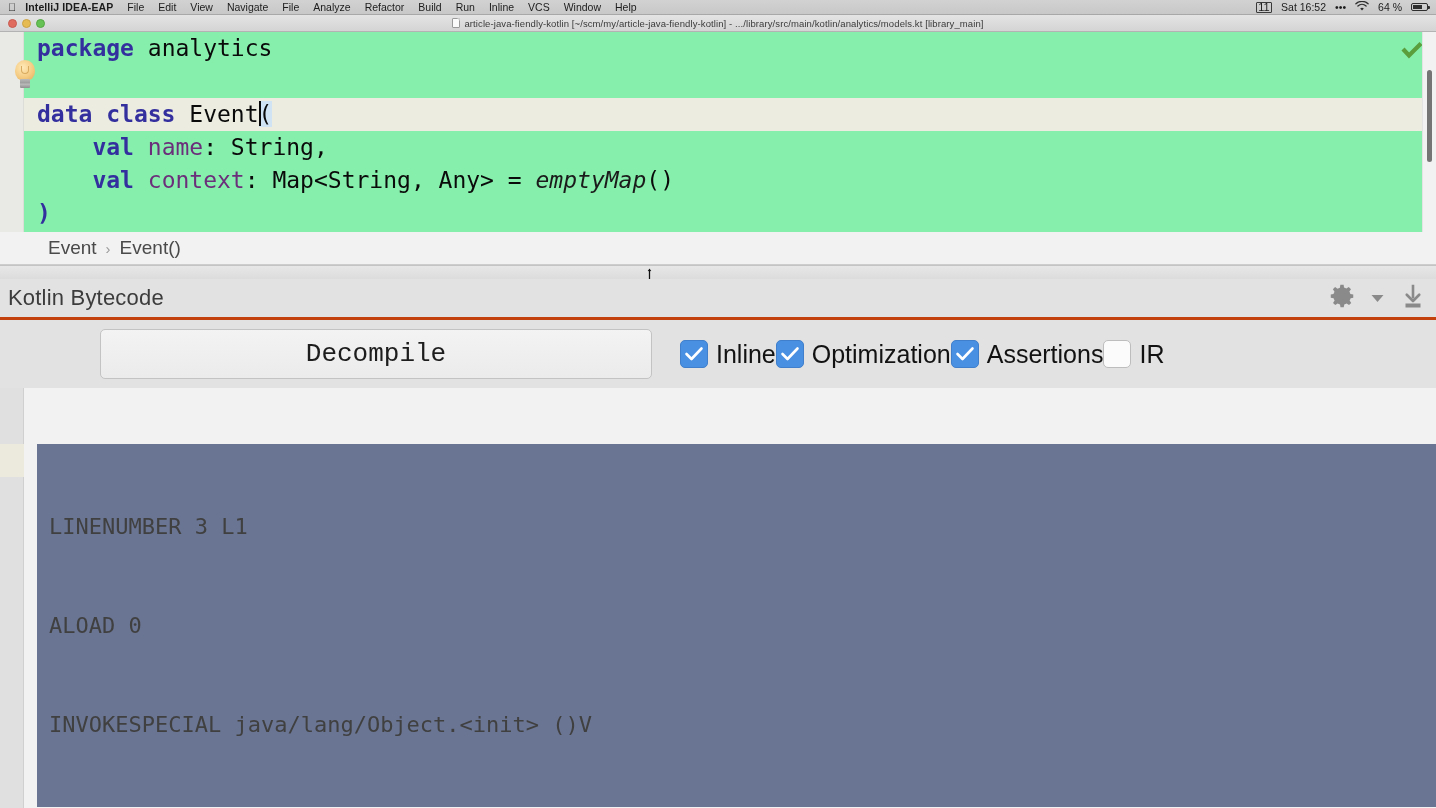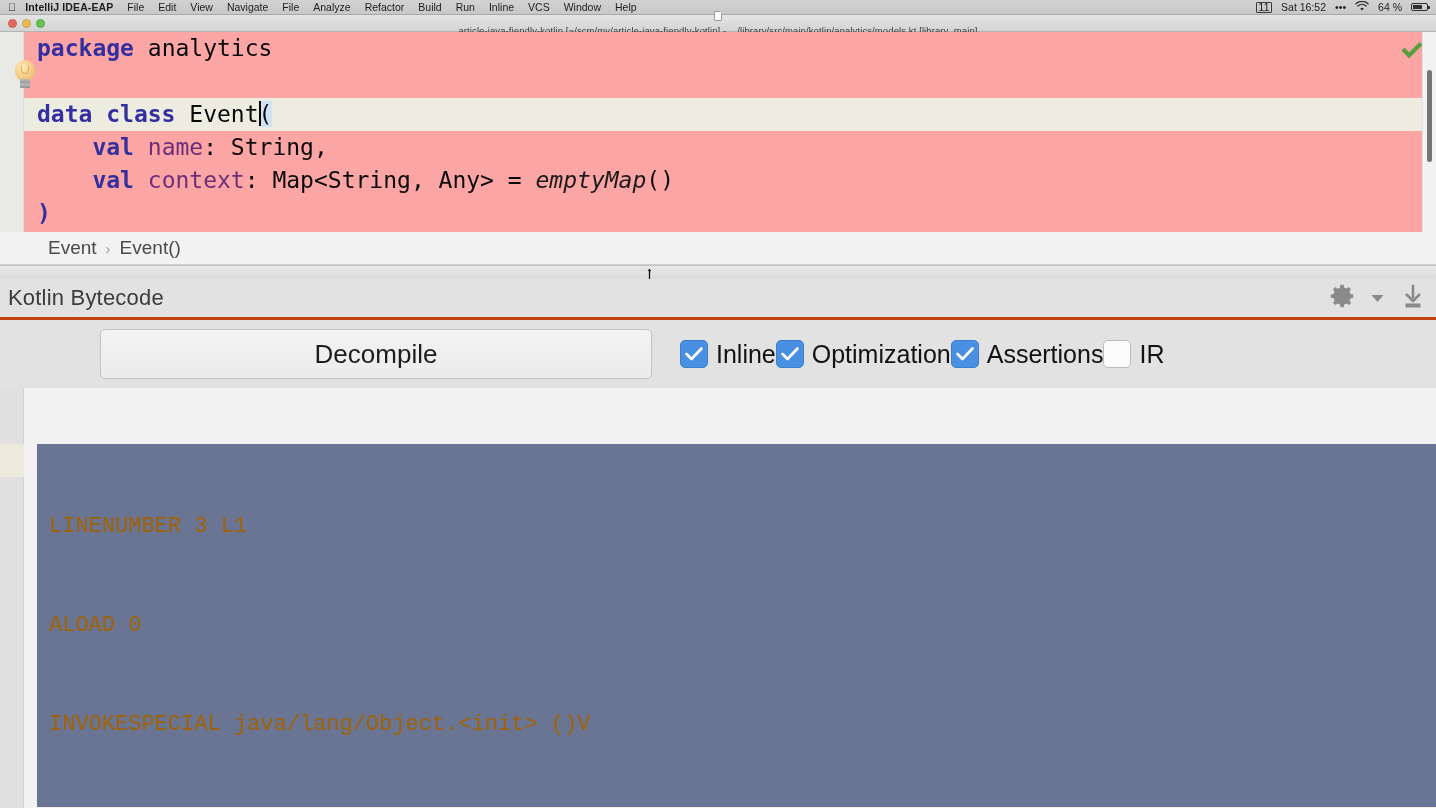--- a/index.html
+++ b/index.html
@@ -53,21 +53,21 @@
     border-bottom: 1px solid #b3b3b3;
     display: flex; align-items: center; justify-content: center;
   }
   .lights { position: absolute; left: 8px; top: 4px; display: flex; gap: 5px; }
   .light { width: 9px; height: 9px; border-radius: 50%; }
   .l-red { background: #e06c60; border: .5px solid #c85a50; }
   .l-yellow { background: #e5bb52; border: .5px solid #cba344; }
   .l-green { background: #66c254; border: .5px solid #55a845; }
   .titletext {
     font-size: 9.5px; color: #3a3a3a; display: flex; align-items: center; gap: 4px;
-    white-space: nowrap; letter-spacing: .1px; flex-direction: column;
+    white-space: nowrap; letter-spacing: .1px;
   }
   .docicon {
     width: 8px; height: 10px; background: #fbfbfb; border: 1px solid #9a9a9a;
     border-radius: 1px; display: inline-block;
     position: relative;
   }
   .docicon::after{
     content:""; position:absolute; right:-1px; top:-1px;
     border-left:3px solid transparent; border-top:3px solid #c9c9c9;
   }
@@ -78,21 +78,21 @@
     background: #f2f2f2;
     overflow: hidden;
   }
   .editor-gutter {
     position: absolute; left: 0; top: 0; width: 24px; height: 200px;
     background: #e9e9e6;
     border-right: 1px solid #dcdcd8;
   }
   .code-area {
     position: absolute; left: 24px; top: 0; right: 0; height: 200px;
-    background: #fca5a5;
+    background: #86efac;
   }
   .code-line {
     position: relative; height: 33px; line-height: 33px;
     font-family: "DejaVu Sans Mono", monospace;
     font-size: 23px; white-space: pre; color: #0a0a0a;
     padding-left: 13px;
   }
   .code-line.caret-line { background: #ecece0; }
   .kw { color: #342f9e; font-weight: bold; }
   .prop { color: #6b2e7a; }
@@ -176,21 +176,21 @@
     background: #e2e2e2;
     display: flex; align-items: center;
     padding-left: 100px;
   }
   .decompile-btn {
     width: 552px; height: 50px;
     background: linear-gradient(to bottom,#f3f3f3 0,#ebebeb 100%);
     border: 1px solid #c3c3c3; border-radius: 5px;
     font-size: 26px; color: #1d1d1d;
     display: flex; align-items: center; justify-content: center;
-    font-family: Liberation Sans, sans-serif;
+    font-family: Liberation Mono, monospace;
   }
   .cb-group { display: flex; align-items: center; margin-left: 28px; }
   .cb-item { display: flex; align-items: center; gap: 8px; }
   .cb-box {
     width: 28px; height: 28px; border-radius: 5px;
     display: inline-flex; align-items: center; justify-content: center;
   }
   .cb-box.on { background: #4a90e2; border: 1px solid #3f7fcc; }
   .cb-box.off { background: #fbfbfb; border: 1px solid #bdbdbd; }
   .cb-box.on svg { display: block; }
@@ -215,21 +215,21 @@
     font-family: "DejaVu Sans Mono", monospace;
     font-size: 22px; line-height: 33px; white-space: pre;
     color: #1a1a1a;
   }
   .bc-line { height: 33px; padding-left: 12px; position: relative; }
   .bc-line.first { color: #2a2a2a; }
   .bc-selblock {
     position: absolute; left: 12px; top: 56px; right: 0;
     background: #6a7593;
   }
-  .bc-line.sel { color: #a16207; font-family: Liberation Mono, monospace; }
+  .bc-line.sel { color: #404040; }
   .bc-sel-wrap { position: absolute; left: 0; top: 56px; right: 0; }
   .bc-sel-wrap .bc-line { padding-left: 24px; }
 </style>
 </head>
 <body>
 
 <div id="app">
 
   <div class="macbar">
     <span class="apple"></span>

